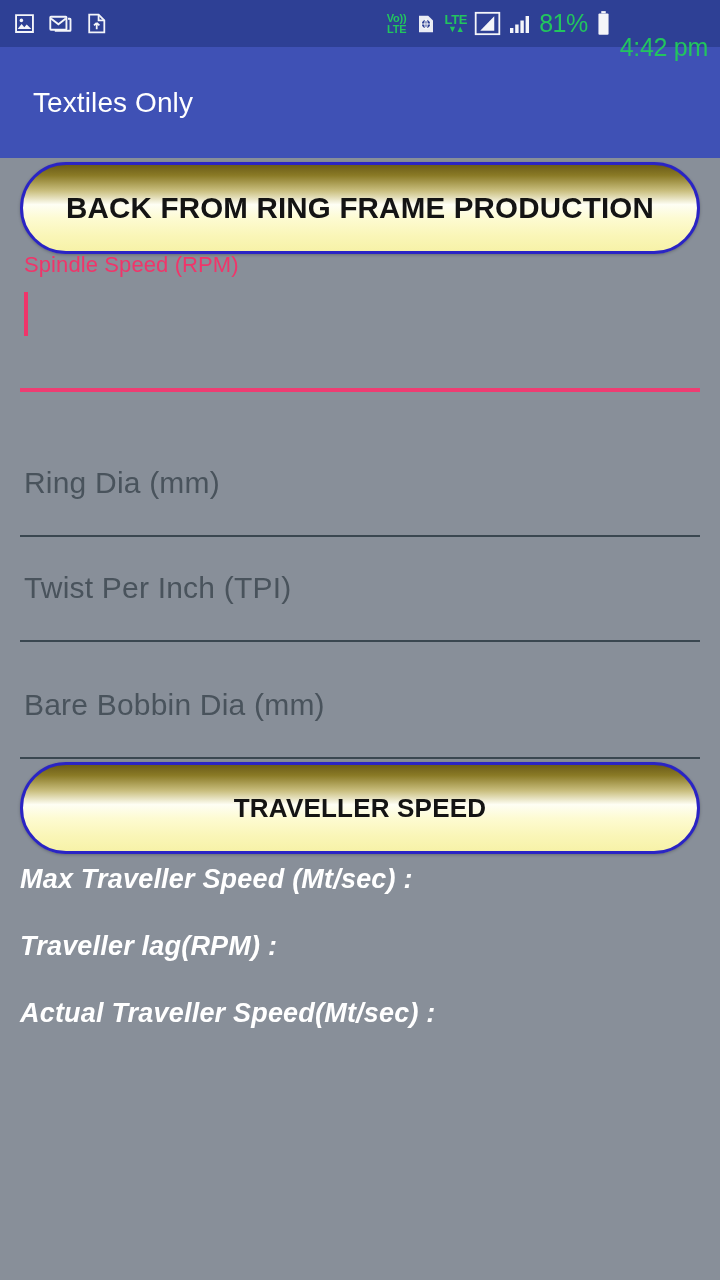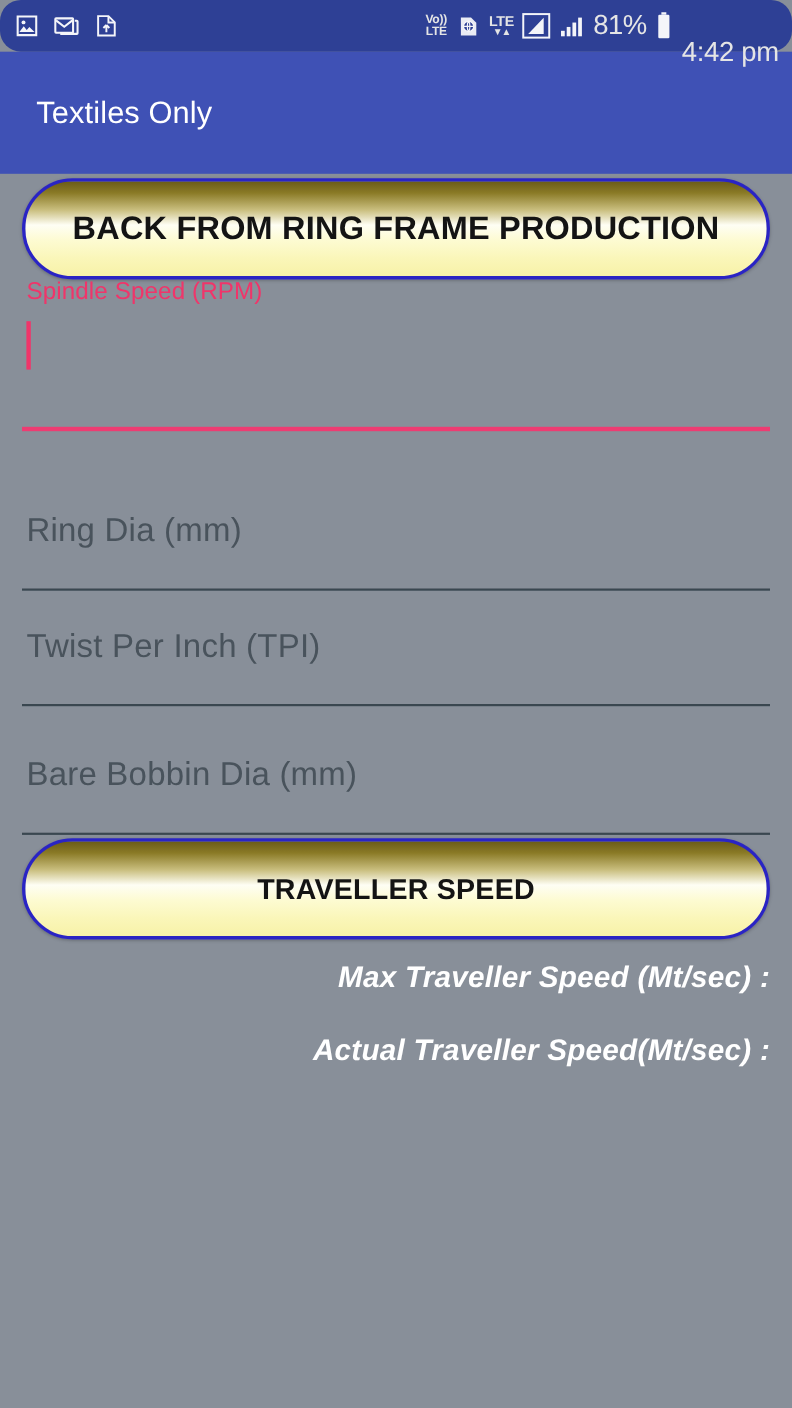--- a/index.html
+++ b/index.html
@@ -16,22 +16,21 @@
     position:relative;
   }
 
   
   #status-bar {
     height:47px;
     background:#2E4095;
     display:flex;
     align-items:center;
     padding:0 12px;
-    color:#e5e5e5;
-    border-radius:19px;
+    color:#22c55e;
   }
   #status-left {
     display:flex;
     align-items:center;
     gap:11px;
   }
   #status-right {
     margin-left:auto;
     display:flex;
     align-items:center;
@@ -180,21 +179,21 @@
     background:#EE3C72;
   }
 
   #field-spindle { height:138px; padding-top:30px; }
   #field-spindle .field-row { height:58px; }
   #field-ring      { margin-top:40px; }
   #field-twist     { margin-top:0px; }
   #field-bobbin    { margin-top:12px; }
 
   
-  #results { margin-top:19px; padding-left:0px;text-align:right; }
+  #results { margin-top:10px; padding-left:0px; }
   .result-label {
     font-size:27px;
     font-weight:bold;
     font-style:italic;
     color:#FFFFFF;
     letter-spacing:0.2px;
     margin-bottom:36px;
     padding-left:0px;
   }
 </style>
@@ -316,16 +315,17 @@
     </div>
     <span class="underline"></span>
   </div>
 
   <div id="traveller-speed-button" class="gold-button">
     <span class="btn-label">TRAVELLER SPEED</span>
   </div>
 
   <div id="results">
     <div class="result-label">Max Traveller Speed (Mt/sec) :</div>
+    <div class="result-label">Traveller lag(RPM) :</div>
     <div class="result-label">Actual Traveller Speed(Mt/sec) :</div>
   </div>
 
 </div>
 
 </body></html>

